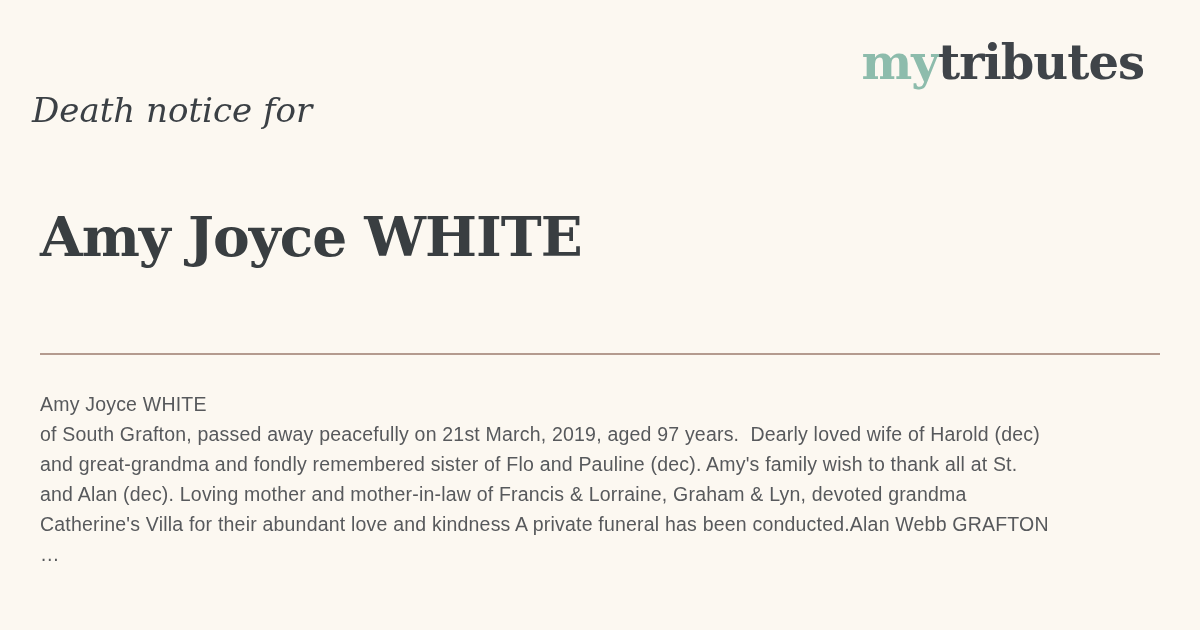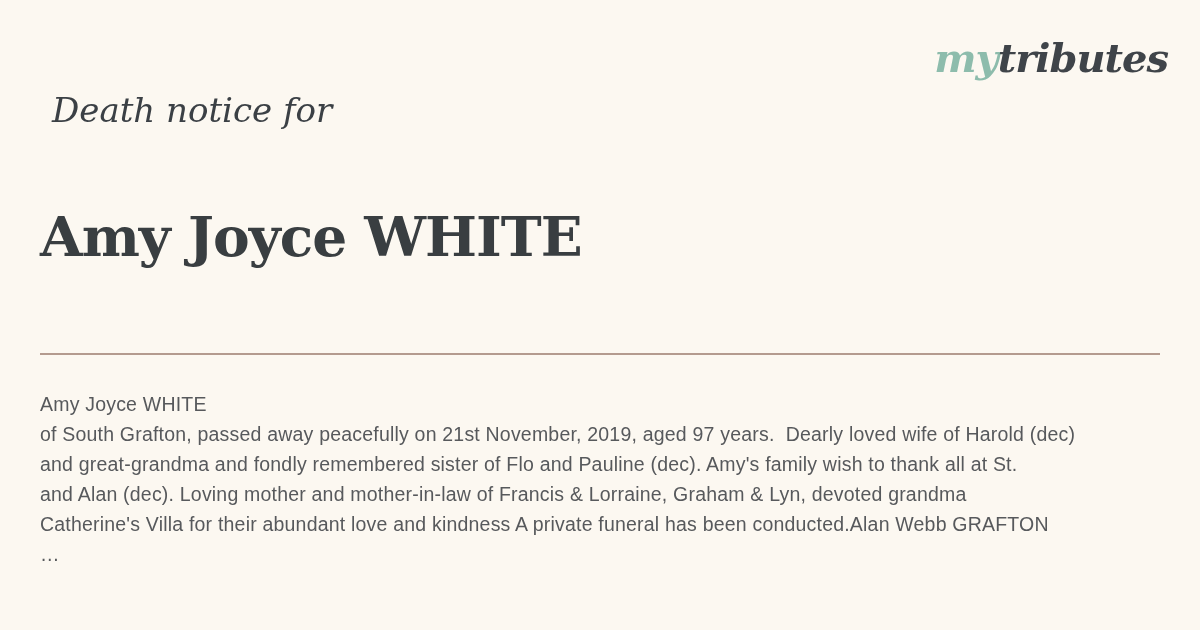--- a/index.html
+++ b/index.html
@@ -11,35 +11,34 @@
     position: relative;
     width: 1200px;
     height: 630px;
     background: #FCF8F1;
     overflow: hidden;
     font-family: "Liberation Sans", sans-serif;
   }
   .logo {
     position: absolute;
     top: 34px;
-    right: 32px;
+    right: 56px;
     font-family: "DejaVu Serif", "Liberation Serif", serif;
-    font-style: italic;
     font-weight: bold;
-    font-size: 40px;
+    font-size: 48px;
     letter-spacing: -1px;
     line-height: 1.2;
     white-space: nowrap;
   }
   .logo-my { color: #8DBCAC; }
   .logo-tributes { color: #3F4449; }
   .kicker {
     position: absolute;
     top: 88px;
-    left: 52px;
+    left: 32px;
     font-family: "DejaVu Serif", "Liberation Serif", serif;
     font-style: italic;
     font-weight: 500;
     font-size: 34px;
     color: #3B4045;
     line-height: 1.3;
   }
   .title {
     position: absolute;
     top: 204px;
@@ -86,20 +85,20 @@
   </div>
 
   <div class="kicker">Death notice for</div>
 
   <h1 class="title">Amy Joyce WHITE</h1>
 
   <hr class="divider">
 
   <div class="notice-body">
     <div class="notice-line">Amy Joyce WHITE</div>
-    <div class="notice-line">of South Grafton, passed away peacefully on 21st November, 2019, aged 97 years.  Dearly loved wife of Harold (dec)</div>
+    <div class="notice-line">of South Grafton, passed away peacefully on 21st March, 2019, aged 97 years.  Dearly loved wife of Harold (dec)</div>
     <div class="notice-line">and great-grandma and fondly remembered sister of Flo and Pauline (dec). Amy's family wish to thank all at St.</div>
     <div class="notice-line">and Alan (dec). Loving mother and mother-in-law of Francis &amp; Lorraine, Graham &amp; Lyn, devoted grandma</div>
     <div class="notice-line">Catherine's Villa for their abundant love and kindness A private funeral has been conducted.Alan Webb GRAFTON</div>
     <div class="notice-line">…</div>
   </div>
 
 </div>
 
 </body></html>

